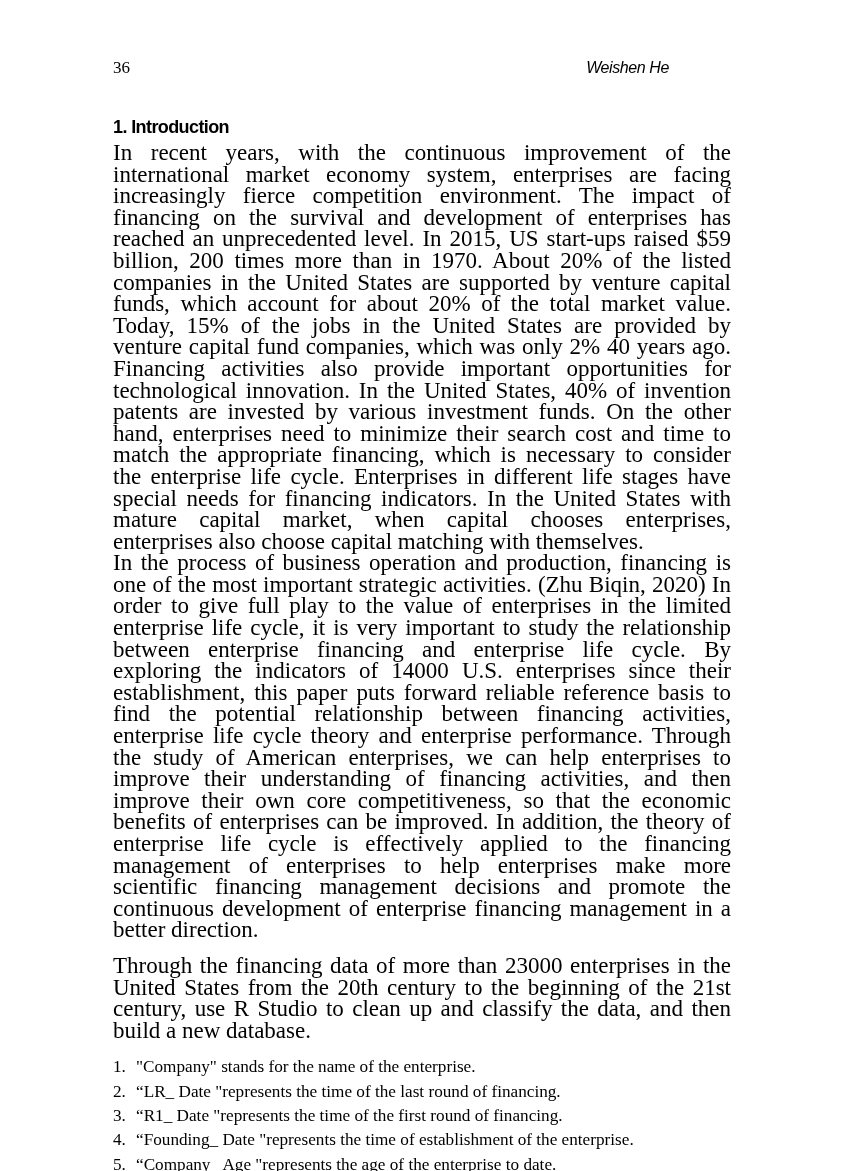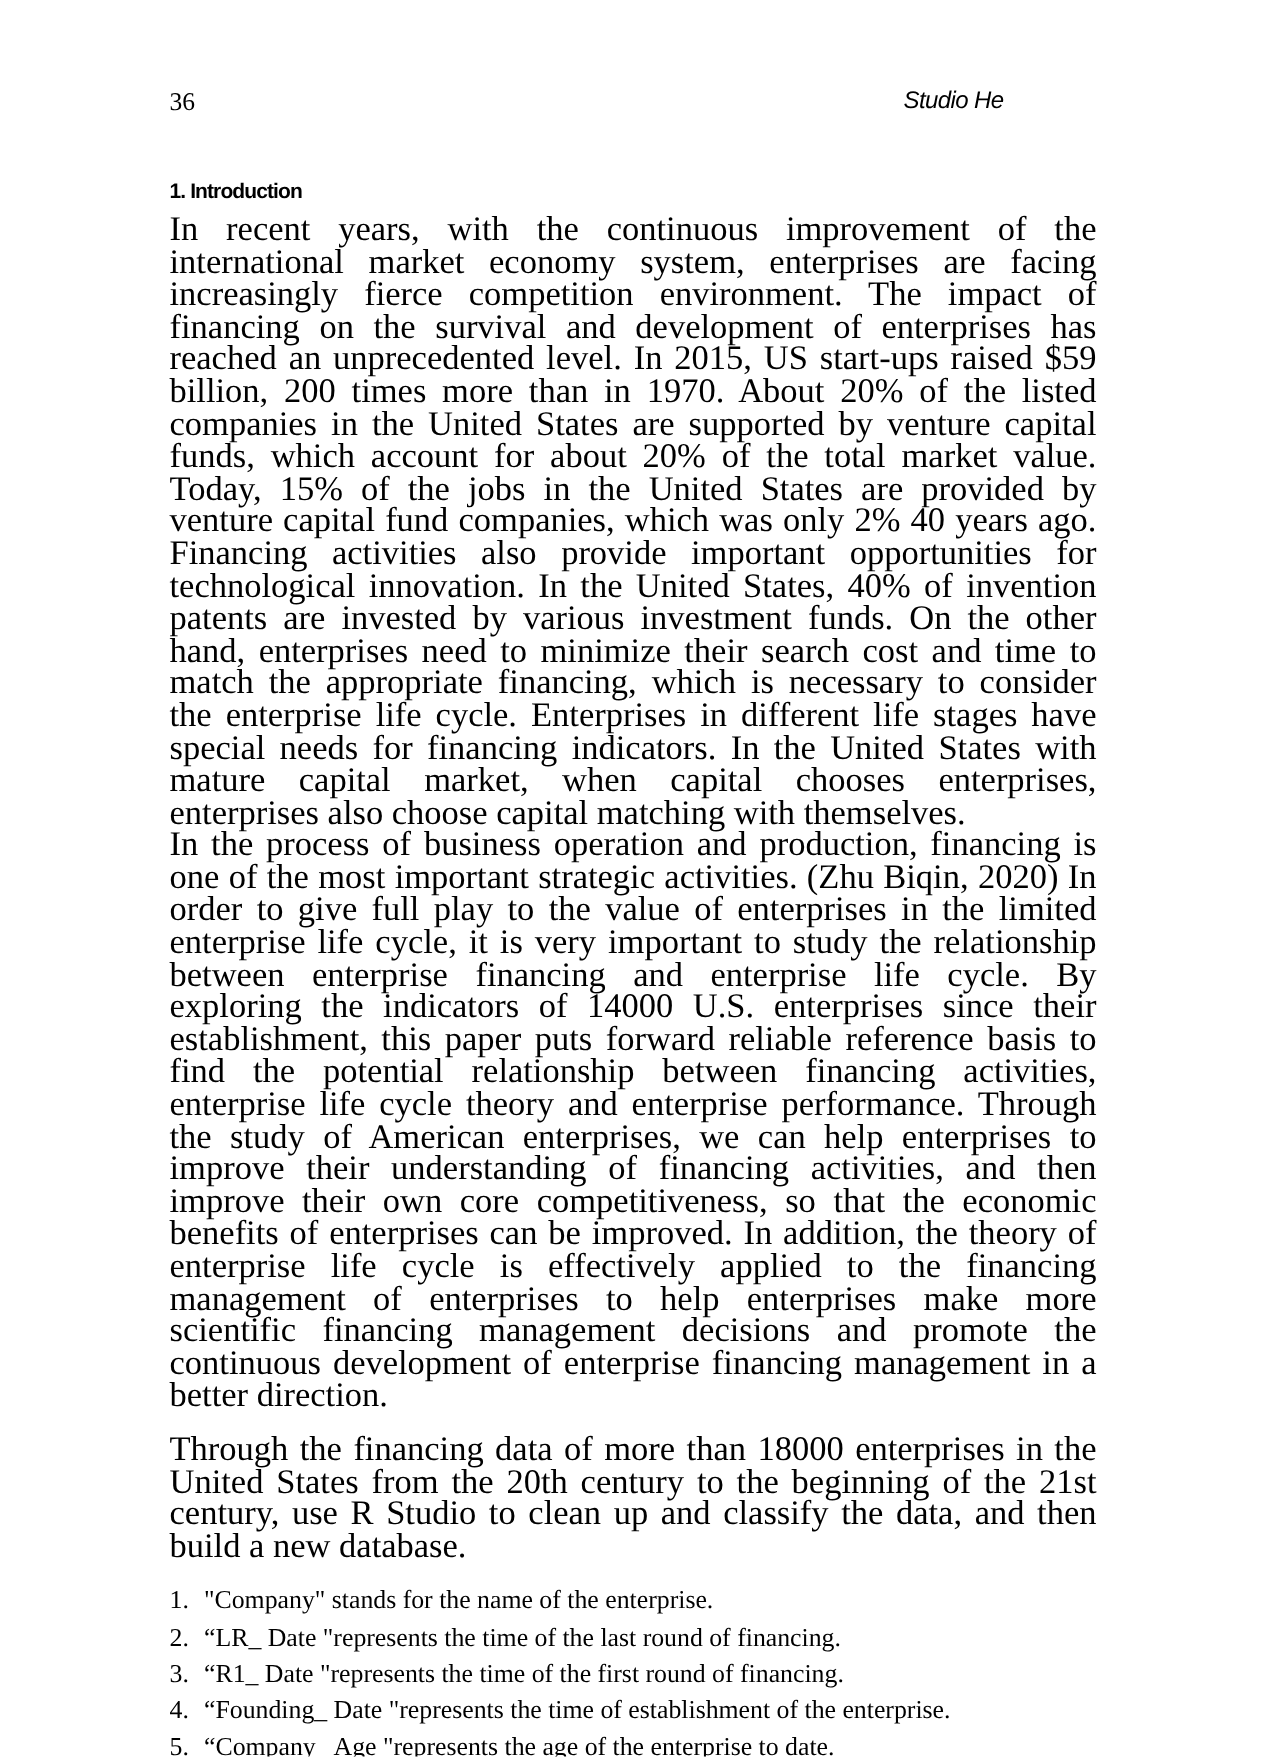--- a/index.html
+++ b/index.html
@@ -2,45 +2,45 @@
 <html><head>
 <meta charset="utf-8">
 <style>
   html, body { margin: 0; padding: 0; background: #ffffff; }
   body { width: 843px; height: 1171px; position: relative; overflow: hidden; color: #000; }
   .page { position: absolute; left: 0; top: 0; width: 843px; height: 835px; }
   .header { position: absolute; top: 58px; left: 113px; width: 556px; height: 22px; }
   .page-num { position: absolute; left: 0; top: 0; font-family: "Liberation Serif", serif; font-size: 17px; }
   .running-head { position: absolute; right: 0; top: 1px; font-family: "Liberation Sans", sans-serif; font-style: italic; font-size: 16px; letter-spacing: -0.4px; }
   .content { position: absolute; left: 113px; top: 112px; width: 618px; }
-  h2 { font-family: "Liberation Sans", sans-serif; font-weight: bold; font-size: 14px; margin: 0; line-height: 30px; letter-spacing: -0.6px; }
+  h2 { font-family: "Liberation Sans", sans-serif; font-weight: bold; font-size: 18px; margin: 0; line-height: 30px; letter-spacing: -0.6px; }
   p { font-family: "Liberation Serif", serif; font-size: 23px; line-height: 21.6px; margin: 0; text-align: justify; }
   .sec2 { margin-top: 14px; }
   ol { list-style: none; padding: 0; margin: 14px 0 0 0; }
   ol li { font-family: "Liberation Serif", serif; font-size: 17.2px; line-height: 24.3px; display: flex; }
   ol li .num { width: 23px; flex: none; }
 </style>
 </head>
 <body>
 
 <div class="page">
   <div class="header">
     <span class="page-num">36</span>
-    <span class="running-head">Studio He</span>
+    <span class="running-head">Weishen He</span>
   </div>
 
   <div class="content">
     <section>
       <h2>1. Introduction</h2>
       <p>In recent years, with the continuous improvement of the international market economy system, enterprises are facing increasingly fierce competition environment. The impact of financing on the survival and development of enterprises has reached an unprecedented level. In 2015, US start-ups raised $59 billion, 200 times more than in 1970. About 20% of the listed companies in the United States are supported by venture capital funds, which account for about 20% of the total market value. Today, 15% of the jobs in the United States are provided by venture capital fund companies, which was only 2% 40 years ago. Financing activities also provide important opportunities for technological innovation. In the United States, 40% of invention patents are invested by various investment funds. On the other hand, enterprises need to minimize their search cost and time to match the appropriate financing, which is necessary to consider the enterprise life cycle. Enterprises in different life stages have special needs for financing indicators. In the United States with mature capital market, when capital chooses enterprises, enterprises also choose capital matching with themselves.</p>
       <p>In the process of business operation and production, financing is one of the most important strategic activities. (Zhu Biqin, 2020) In order to give full play to the value of enterprises in the limited enterprise life cycle, it is very important to study the relationship between enterprise financing and enterprise life cycle. By exploring the indicators of 14000 U.S. enterprises since their establishment, this paper puts forward reliable reference basis to find the potential relationship between financing activities, enterprise life cycle theory and enterprise performance. Through the study of American enterprises, we can help enterprises to improve their understanding of financing activities, and then improve their own core competitiveness, so that the economic benefits of enterprises can be improved. In addition, the theory of enterprise life cycle is effectively applied to the financing management of enterprises to help enterprises make more scientific financing management decisions and promote the continuous development of enterprise financing management in a better direction.</p>
     </section>
 
     <section class="sec2">
-      <p>Through the financing data of more than 18000 enterprises in the United States from the 20th century to the beginning of the 21st century, use R Studio to clean up and classify the data, and then build a new database.</p>
+      <p>Through the financing data of more than 23000 enterprises in the United States from the 20th century to the beginning of the 21st century, use R Studio to clean up and classify the data, and then build a new database.</p>
       <ol>
         <li>
             <span class="num">1.</span>
             <span>"Company" stands for the name of the enterprise.</span>
           </li>
         <li>
             <span class="num">2.</span>
             <span>“LR_ Date "represents the time of the last round of financing.</span>
           </li>
         <li>

